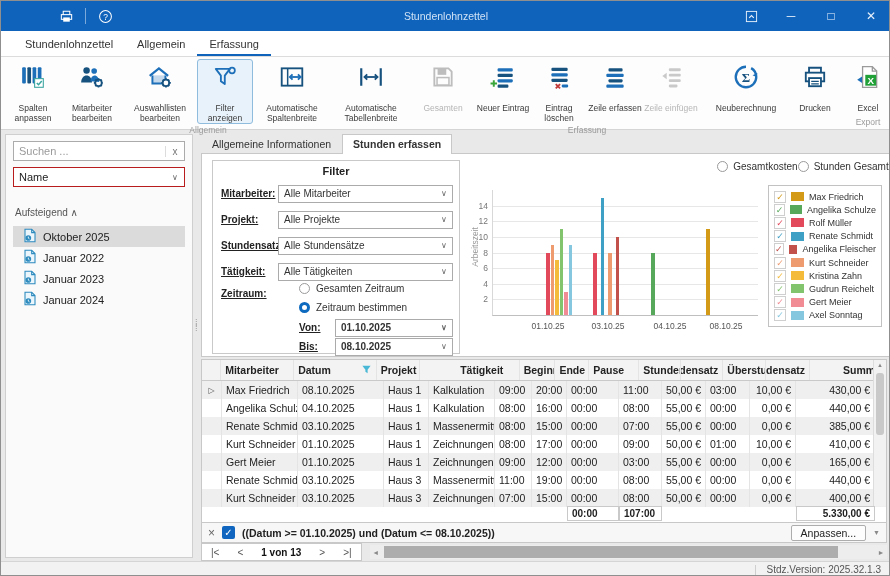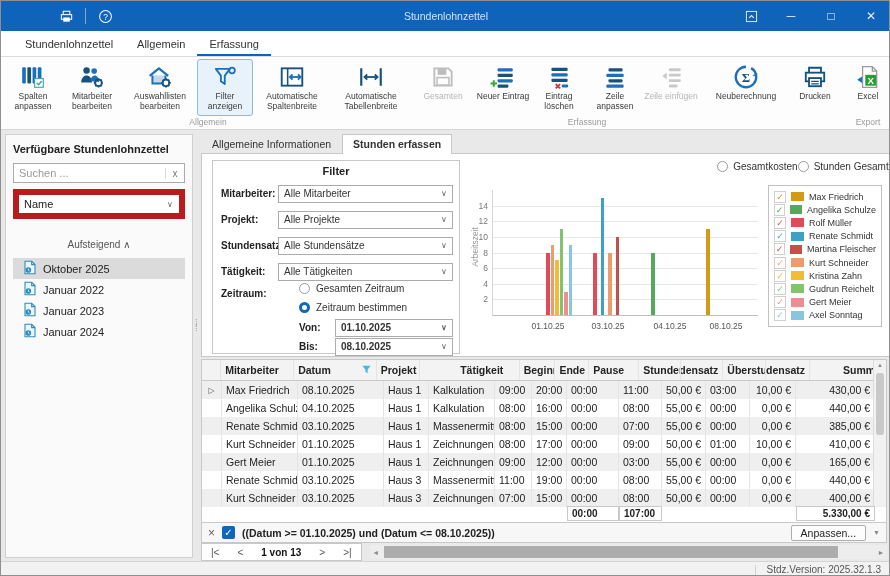--- a/index.html
+++ b/index.html
@@ -17,46 +17,46 @@
   .menutab{padding:4px 12px 6px;color:#333;cursor:pointer;}
   .menutab.active{border-bottom:2px solid #1063BB;padding-bottom:4px;}
   
   .ribbon{position:absolute;left:0;top:56px;width:890px;height:73px;background:#fdfdfd;border-bottom:1px solid #d5d5d5;display:flex;align-items:stretch;padding:2px 4px 0;box-sizing:border-box;}
   .rgroup{display:flex;flex-direction:column;}
   .rgroup-btns{display:flex;flex:1;}
   .rgroup-label{height:13px;text-align:center;font-size:8.5px;color:#9a9a9a;line-height:12px;}
   .rdivider{width:1px;background:#e0e0e0;margin:3px 2px 3px 2px;}
   .rbtn{width:56px;display:flex;flex-direction:column;align-items:center;justify-content:flex-start;padding-top:3px;border:1px solid transparent;border-radius:3px;cursor:pointer;box-sizing:border-box;}
   .rbtn .ric{height:28px;display:flex;align-items:center;justify-content:center;}
-  .rbtn .rlabel{font-size:8.5px;line-height:1.2;text-align:center;color:#3a3a3a;white-space:normal;}
+  .rbtn .rlabel{font-size:8.5px;line-height:1.2;text-align:center;color:#3a3a3a;white-space:normal;margin-top:12px;}
   .rbtn.active{background:#E8F2FA;border-color:#8FBBDD;}
   .rbtn.disabled{cursor:default;}
   .rbtn.disabled .rlabel{color:#b5b5b5;}
   
   .sidebar{position:absolute;left:4px;top:133px;width:188px;height:424px;background:#FAFAFA;border:1px solid #cfcfcf;box-sizing:border-box;padding:6px 7px;}
   .sb-title{font-weight:bold;font-size:11px;margin:2px 0 8px;}
   .sb-search{display:flex;border:1px solid #ababab;background:#fff;height:18px;align-items:center;margin-bottom:6px;}
   .sb-search .ph{flex:1;color:#9a9a9a;padding-left:5px;}
   .sb-search .clr{width:18px;text-align:center;color:#777;border-left:1px solid #dcdcdc;cursor:pointer;font-size:10px;}
-  .sb-select{display:flex;border:6px solid #b91c1c;background:#fff;height:18px;align-items:center;margin-bottom:16px;cursor:pointer;}
+  .sb-select{display:flex;border:1px solid #b91c1c;background:#fff;height:18px;align-items:center;margin-bottom:16px;cursor:pointer;}
   .sb-select .val{flex:1;padding-left:5px;}
   .sb-select .chev{width:18px;text-align:center;color:#666;font-size:8px;}
-  .sb-sort{text-align:center;color:#555;font-size:10px;margin:20px 2px 8px;cursor:pointer;}
+  .sb-sort{text-align:left;color:#555;font-size:10px;margin:20px 2px 8px;cursor:pointer;}
   .sb-item{display:flex;align-items:center;gap:6px;height:21px;padding-left:10px;cursor:pointer;}
   .sb-item.selected{background:#DBDBDB;}
   
   .main-tabs{position:absolute;left:200px;top:133px;width:686px;height:19px;display:flex;align-items:flex-end;}
   .mtab{padding:3px 10px;border:1px solid transparent;border-bottom:none;color:#333;cursor:pointer;font-size:10.5px;}
   .mtab.active{background:#fff;border-color:#c8c8c8;font-weight:bold;position:relative;z-index:2;margin-bottom:-1px;padding-bottom:4px;}
   .upper-panel{position:absolute;left:200px;top:152px;width:804px;height:204px;background:#fff;border:1px solid #c8c8c8;box-sizing:border-box;}
   
   .filterbox{position:absolute;left:10px;top:6px;width:246px;height:192px;border:1px solid #c9c9c9;background:#fff;}
   .fb-title{text-align:center;font-weight:bold;margin-top:4px;}
   .fb-row{position:absolute;left:8px;right:6px;height:17px;display:flex;align-items:center;}
-  .fb-label{width:57px;font-weight:bold;font-size:10px;}
+  .fb-label{width:57px;font-weight:bold;font-size:10px;text-decoration:underline;}
   .fb-select{flex:1;border:1px solid #ababab;background:#fff;height:16px;display:flex;align-items:center;cursor:pointer;}
   .fb-select .val{flex:1;padding-left:5px;font-size:10px;color:#333;}
   .fb-select .chev{width:16px;text-align:center;color:#666;font-size:8px;}
   .radio{width:11px;height:11px;border-radius:50%;border:1px solid #9a9a9a;background:#fff;box-sizing:border-box;flex:0 0 auto;cursor:pointer;}
   .radio.checked{border:3.5px solid #0E6ABF;}
   .rad-row{position:absolute;display:flex;align-items:center;gap:6px;font-size:10px;color:#333;}
   
   .view-radios{position:absolute;right:12px;top:7px;display:flex;gap:0;align-items:center;}
   .view-radios .rad{display:flex;align-items:center;gap:5px;font-size:10px;color:#333;}
   
@@ -278,21 +278,21 @@
             <span class="ric">
               <svg width="26" height="26" viewBox="0 0 24 24">
                 <g fill="#1C6FB8">
                   <rect x="6" y="4" width="13" height="3" rx="1" fill="#17527F"></rect>
                   <rect x="4" y="9" width="16" height="3" rx="1"></rect>
                   <rect x="6" y="14" width="13" height="3" rx="1" fill="#17527F"></rect>
                   <rect x="4" y="19" width="16" height="3" rx="1"></rect>
                 </g>
               </svg>
             </span>
-            <span class="rlabel">Zeile anpassen</span>
+            <span class="rlabel">Zeile erfassen</span>
           </div>
           <div class="rbtn disabled" style="width: 56px;">
             <span class="ric">
               <svg width="26" height="26" viewBox="0 0 24 24">
                 <path d="M4 11 l4-3 v6 z" fill="#C9C9C9"></path>
                 <g fill="#C9C9C9">
                   <rect x="10" y="4" width="11" height="2.6" rx="1"></rect>
                   <rect x="10" y="9" width="11" height="2.6" rx="1"></rect>
                   <rect x="10" y="14" width="11" height="2.6" rx="1"></rect>
                   <rect x="10" y="19" width="8" height="2.6" rx="1"></rect>
@@ -346,21 +346,20 @@
               </svg>
             </span>
             <span class="rlabel">Excel</span>
           </div>
         </div>
         <div class="rgroup-label">Export</div>
       </div>
     </div>
 
   <div class="sidebar">
-    <div class="sb-title">Verfügbare Stundenlohnzettel</div>
     <div class="sb-search">
       <span class="ph">Suchen ...</span>
       <span class="clr">x</span>
     </div>
     <div class="sb-select">
       <span class="val">Name</span>
       <span class="chev">∨</span>
     </div>
     <div class="sb-sort">Aufsteigend ∧</div>
     <div id="sbList">
@@ -535,21 +534,21 @@
           <span class="lg-name">Rolf Müller</span>
         </div>
         <div class="lg-row">
           <span class="lg-check" style="color: rgb(63, 160, 198);">✓</span>
           <span class="lg-swatch" style="background: rgb(63, 160, 198);"></span>
           <span class="lg-name">Renate Schmidt</span>
         </div>
         <div class="lg-row">
           <span class="lg-check" style="color: rgb(194, 80, 75);">✓</span>
           <span class="lg-swatch" style="background: rgb(194, 80, 75);"></span>
-          <span class="lg-name">Martina Fleischer</span>
+          <span class="lg-name">Angelika Fleischer</span>
         </div>
         <div class="lg-row">
           <span class="lg-check" style="color: rgb(238, 156, 111);">✓</span>
           <span class="lg-swatch" style="background: rgb(238, 156, 111);"></span>
           <span class="lg-name">Kurt Schneider</span>
         </div>
         <div class="lg-row">
           <span class="lg-check" style="color: rgb(244, 187, 58);">✓</span>
           <span class="lg-swatch" style="background: rgb(244, 187, 58);"></span>
           <span class="lg-name">Kristina Zahn</span>

